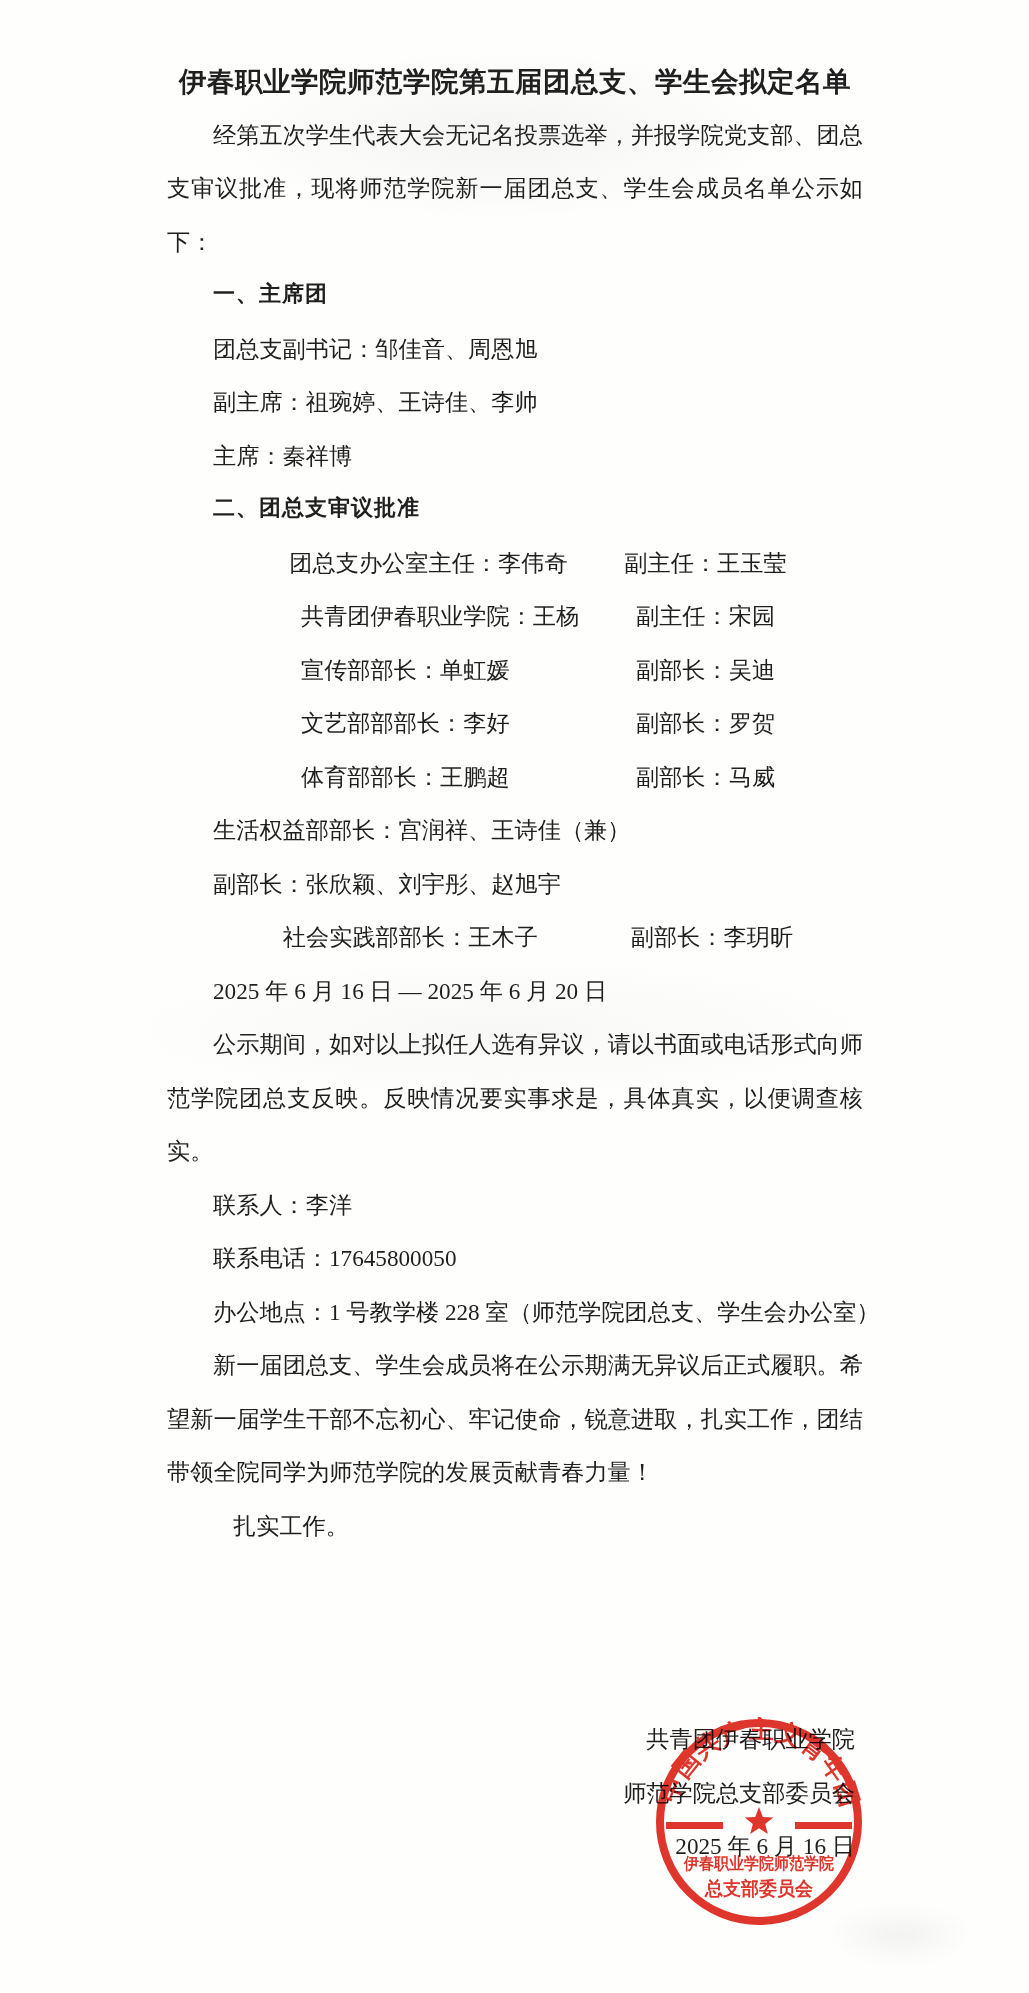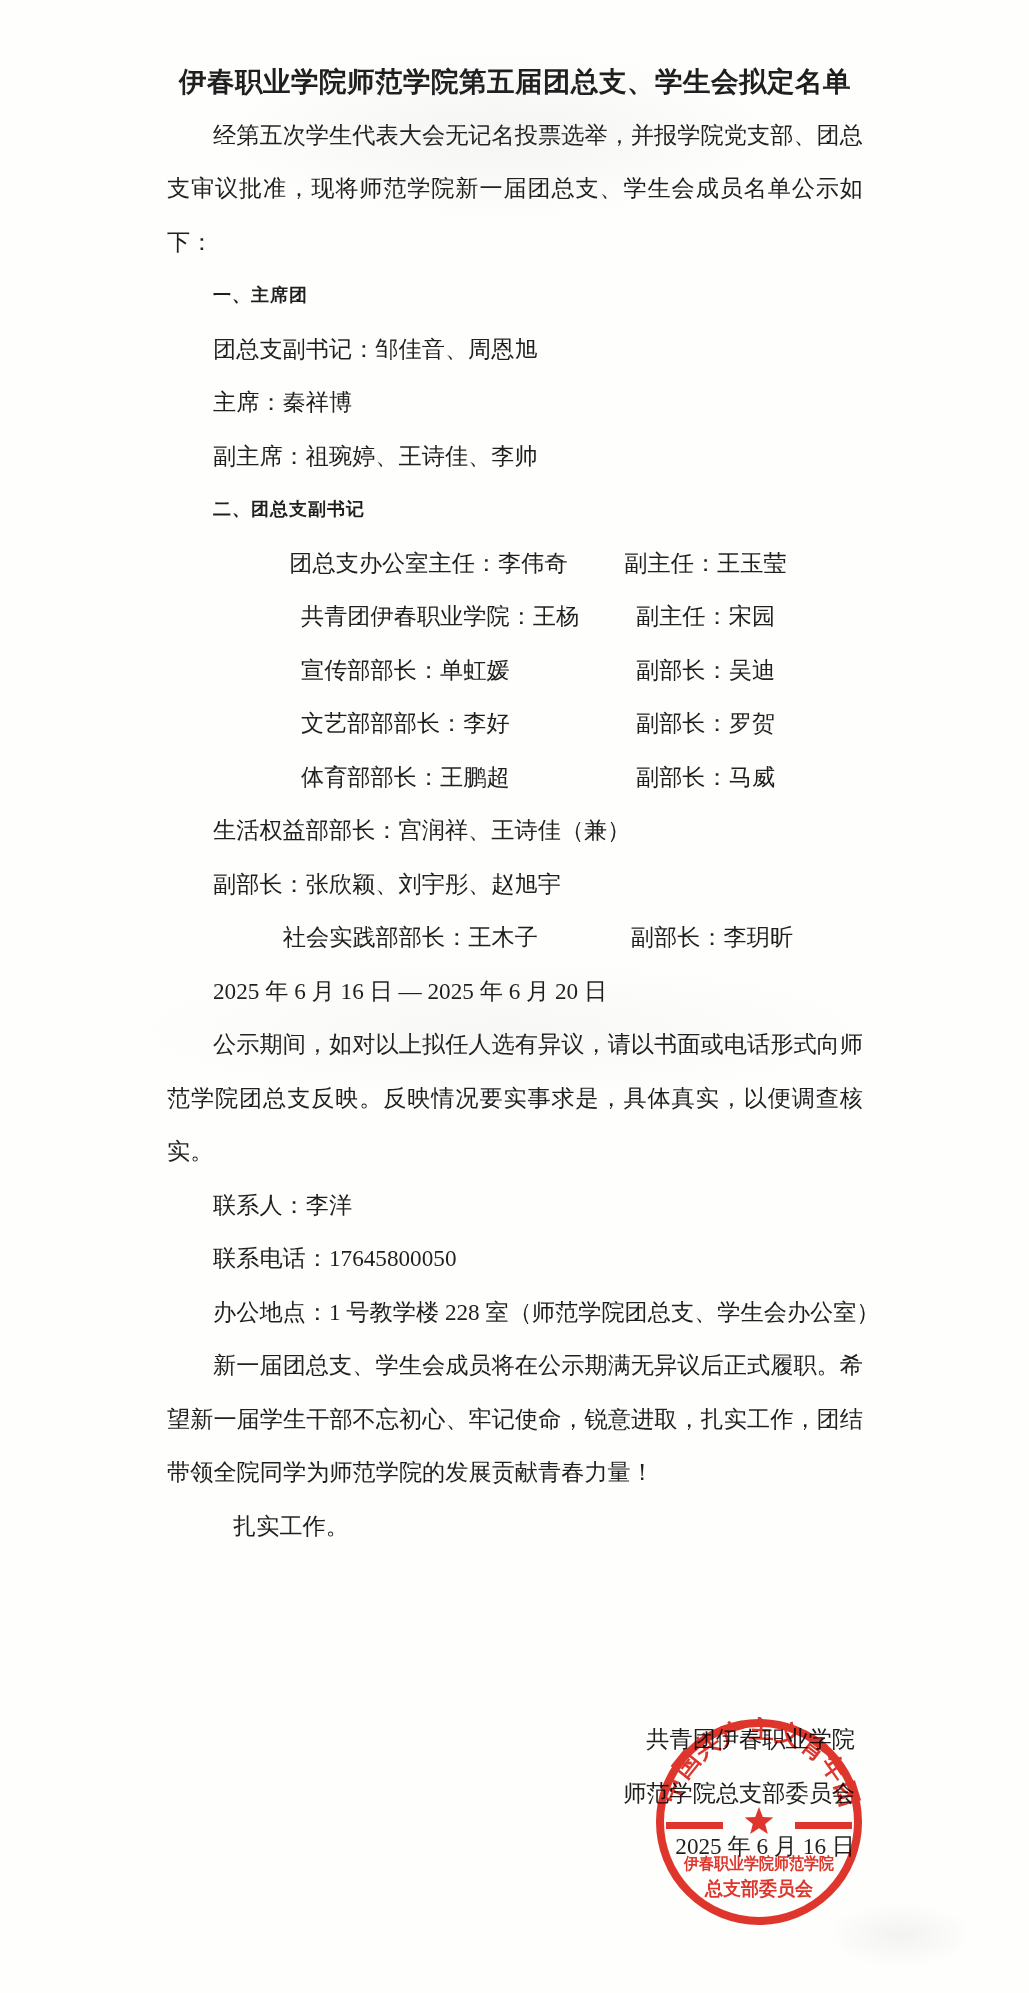--- a/index.html
+++ b/index.html
@@ -31,23 +31,23 @@
     font-family:"Liberation Sans","DejaVu Sans",sans-serif;
     font-weight:bold;
     font-size:27.5px;
     text-align:center;
     line-height:53.5px;
     letter-spacing:.5px;
   }
   .para{ text-align:justify; text-indent:46px; }
   .line{ text-indent:46px; white-space:nowrap; }
   .heading{
-    font-family:Liberation Serif, serif;
+    font-family:Liberation Mono, monospace;
     font-weight:bold;
-    font-size:18px;
+    font-size:22px;
     text-indent:46px;
     letter-spacing:1px;
   }
   .row{ display:flex; padding-left:46px; white-space:nowrap;justify-content:center; }
   .row .cell-l{ width:335px; flex:0 0 auto; }
   .row.row-wide .cell-l{ width:348px; }
   .hereby{ text-indent:66px; margin-top:107px; }
   .sig-block{
     margin-top:160px;
     text-align:right;
@@ -94,24 +94,24 @@
   <div class="smudge s3"></div>
 
   <div class="doc">
 
     <p class="title">伊春职业学院师范学院第五届团总支、学生会拟定名单</p>
 
     <p class="para">经第五次学生代表大会无记名投票选举，并报学院党支部、团总支审议批准，现将师范学院新一届团总支、学生会成员名单公示如下：</p>
 
     <p class="heading">一、主席团</p>
     <p class="line">团总支副书记：邹佳音、周恩旭</p>
+    <p class="line">副主席：祖琬婷、王诗佳、李帅</p>
     <p class="line">主席：秦祥博</p>
-    <p class="line">副主席：祖琬婷、王诗佳、李帅</p>
 
-    <p class="heading">二、团总支副书记</p>
+    <p class="heading">二、团总支审议批准</p>
 
     <div class="row">
       <span class="cell-l">团总支办公室主任：李伟奇</span>
       <span class="cell-r">副主任：王玉莹</span>
     </div>
     <div class="row">
       <span class="cell-l">共青团伊春职业学院：王杨</span>
       <span class="cell-r">副主任：宋园</span>
     </div>
     <div class="row">

